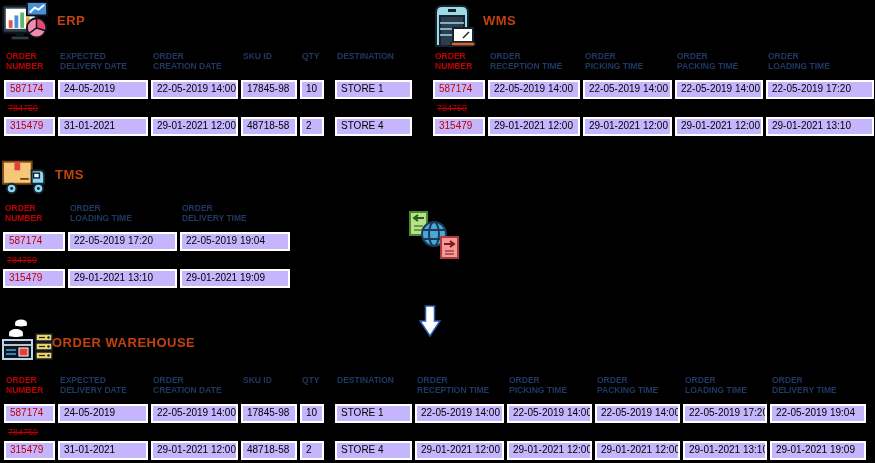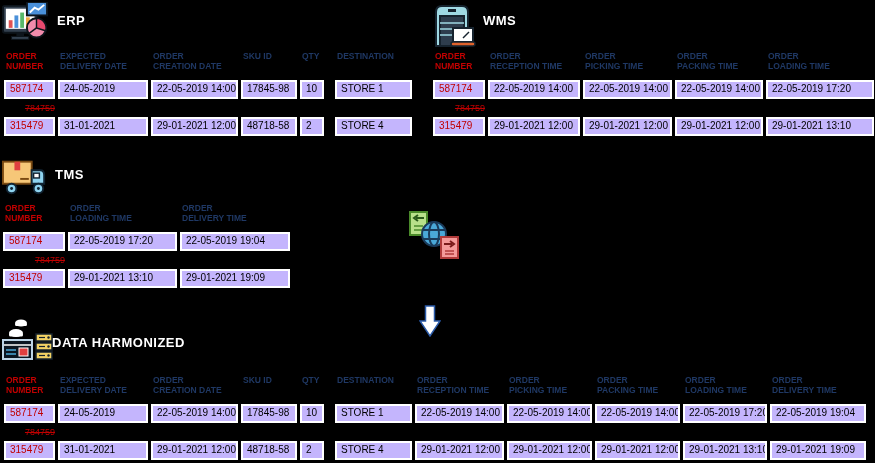--- a/index.html
+++ b/index.html
@@ -1,21 +1,21 @@
 <!DOCTYPE html>
 <html><head>
 <meta charset="utf-8">
 <style>
   html,body{margin:0;padding:0;}
   body{
     width:875px;height:463px;background:#000;position:relative;overflow:hidden;
     font-family:"Liberation Sans", sans-serif;
   }
   .sys-label{
-    position:absolute;font-weight:bold;font-size:13px;color:#ffffff;
+    position:absolute;font-weight:bold;font-size:13px;color:#c2410c;
     letter-spacing:.5px;white-space:nowrap;
   }
   .icon{position:absolute;line-height:0;}
   .table{position:absolute;}
   .trow{display:flex;margin-bottom:3px;}
   .thead{height:29px;align-items:flex-start;margin-bottom:0;}
   .th{
     color:#1F3864;font-weight:bold;font-size:8.5px;line-height:1.2;
     white-space:pre-line;margin-right:3px;padding-left:2px;box-sizing:border-box;
   }
@@ -24,21 +24,21 @@
     height:19px;box-sizing:border-box;background:#c4b5fd;border:2px solid #fff;
     font-size:10px;line-height:14px;color:#000;padding-left:4px;margin-right:3px;
     white-space:nowrap;overflow:hidden;
   }
   .tcell.red{color:#C00000;}
   .trow.deleted{height:13px;margin-bottom:2px;}
   .tcell-del{
     height:13px;box-sizing:border-box;background:transparent;border:none;
     font-size:9px;line-height:13px;padding-left:4px;margin-right:3px;white-space:nowrap;
   }
-  .tcell-del.red{color:#C00000;text-decoration:line-through;text-align:right;}
+  .tcell-del.red{color:#C00000;text-decoration:line-through;}
   .proc-text{
     position:absolute;left:347px;top:258px;width:168px;text-align:center;
     color:#1F3864;font-weight:bold;font-size:11.5px;line-height:1.15;
   }
   .proc-text .sub{font-style:italic;}
 </style>
 </head>
 <body>
 
 <span class="icon" style="left:2px;top:2px;">
@@ -234,21 +234,21 @@
         <circle cx="46.5" cy="29.5" r="1.2"></circle>
         <circle cx="46.5" cy="38.5" r="1.2"></circle>
     </g>
     <g stroke="#16232e" stroke-width="1.2">
       <line x1="37" y1="20.5" x2="43" y2="20.5"></line>
         <line x1="37" y1="29.5" x2="43" y2="29.5"></line>
         <line x1="37" y1="38.5" x2="43" y2="38.5"></line>
     </g>
   </svg>
 </span>
-<div class="sys-label" style="left:52px;top:335px;">DATA HARMONIZED</div>
+<div class="sys-label" style="left:52px;top:335px;">ORDER WAREHOUSE</div>
 <div class="table" style="left:4px;top:375px;">
     <div class="trow thead">
       <div class="th red" style="width: 51px;">ORDER
 NUMBER</div>
       <div class="th" style="width: 90px;">EXPECTED
 DELIVERY DATE</div>
       <div class="th" style="width: 87px;">ORDER
 CREATION DATE</div>
       <div class="th" style="width: 56px;">SKU ID</div>
       <div class="th" style="width: 24px;">QTY</div>

